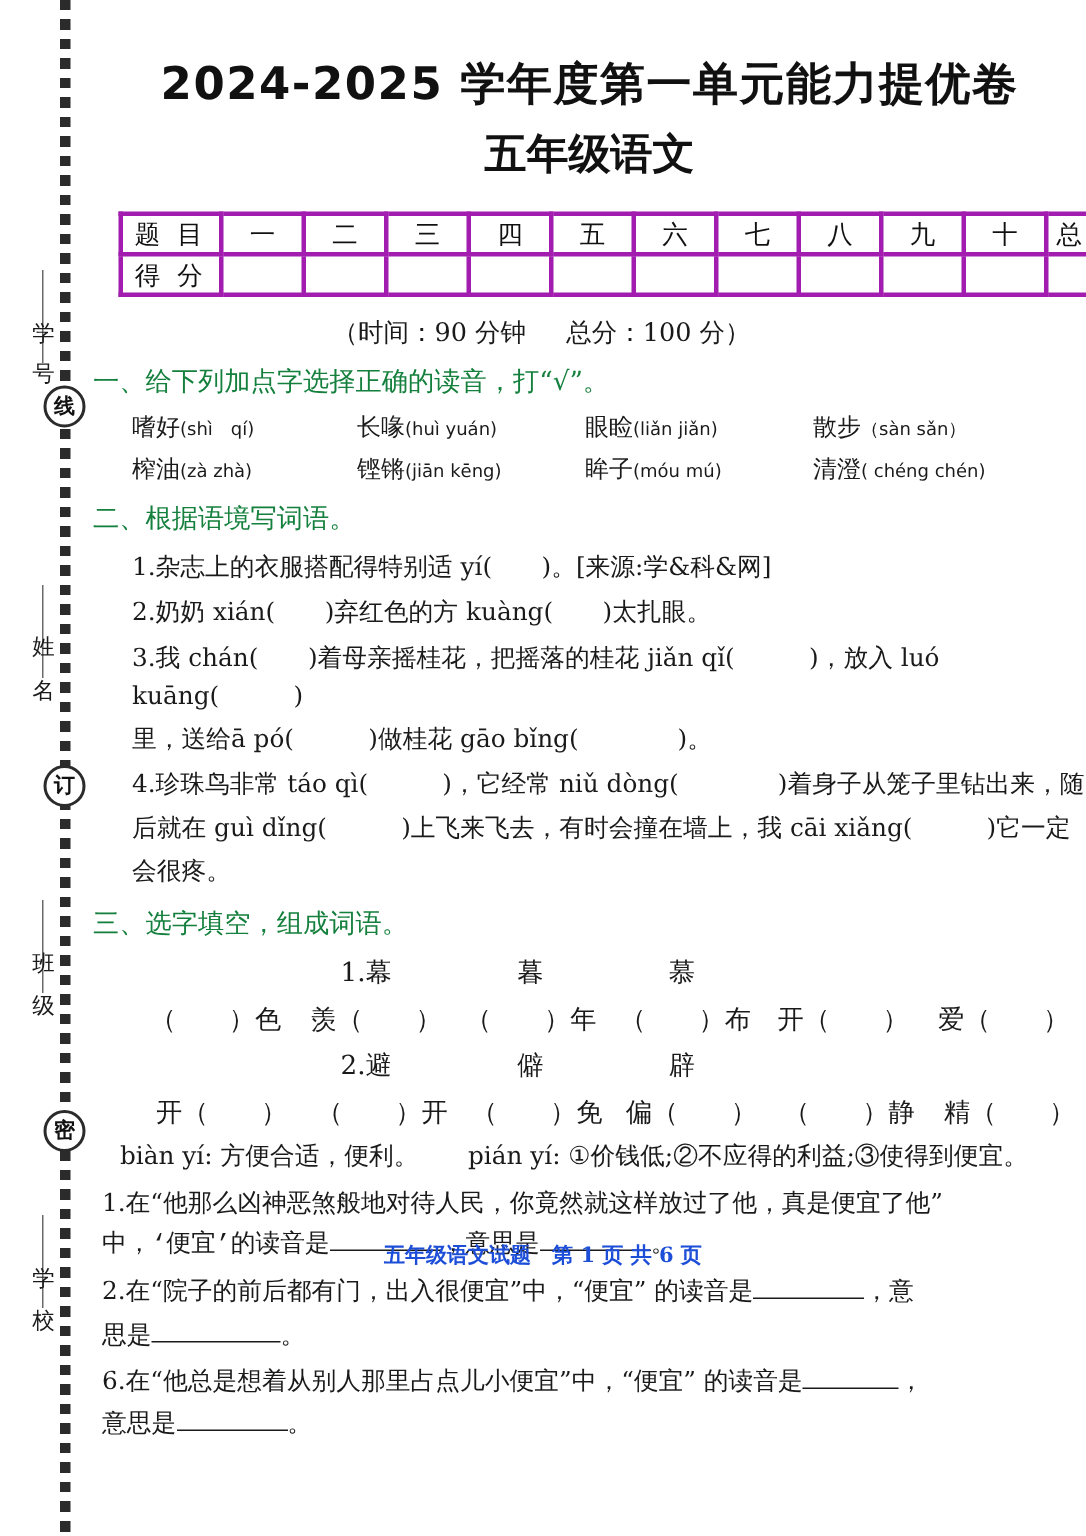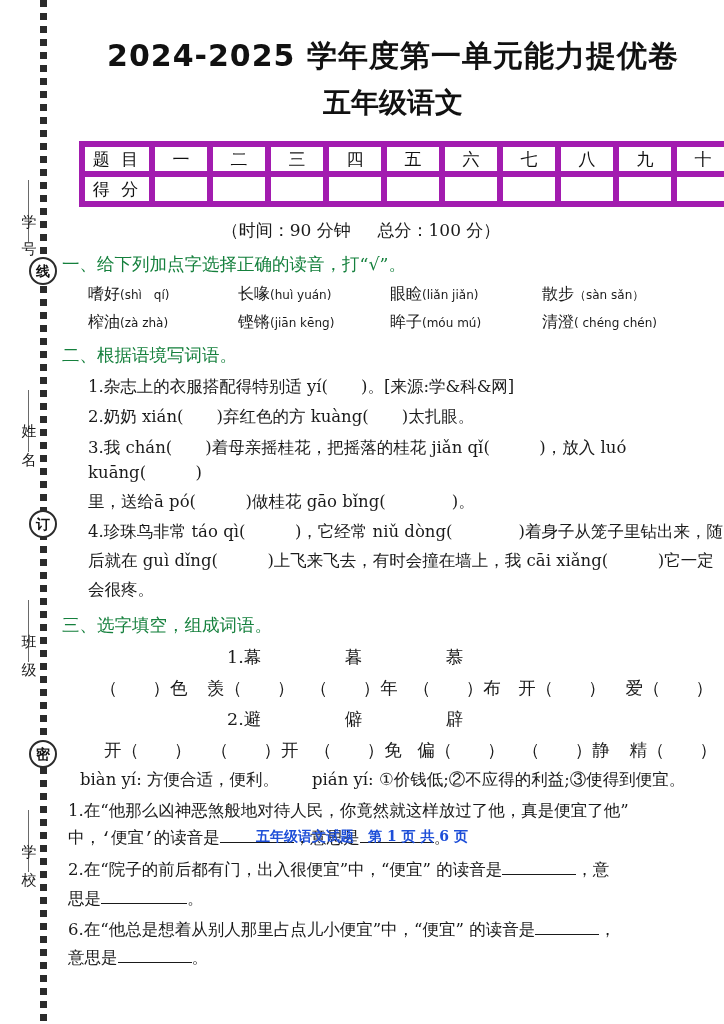--- a/index.html
+++ b/index.html
@@ -93,21 +93,21 @@
   }
 
   
   .score-wrap { margin: 19px 0 0 17px; }
   table.score {
     border-collapse: collapse;
     table-layout: fixed;
     width: 620px;
   }
   table.score td {
-    border: 6px solid #a21caf;
+    border: 3px solid #a21caf;
     height: 24px;
     text-align: center;
     font-size: 17px;
     font-family: "DejaVu Serif", "Liberation Serif", serif;
     color: #111;
     padding: 0;
   }
   table.score td.hdr {
     width: 64px;
     letter-spacing: 3px;

